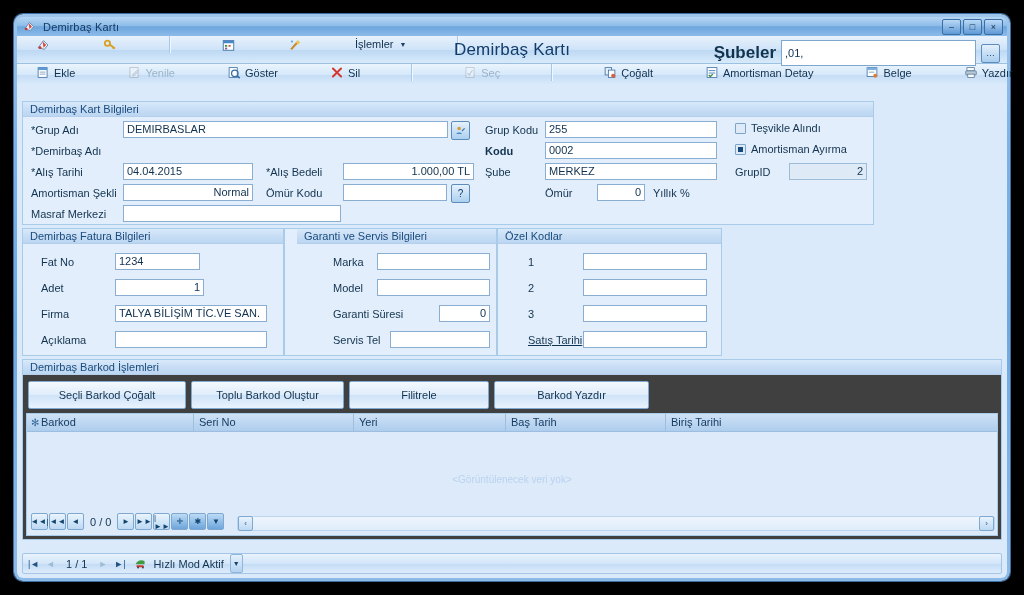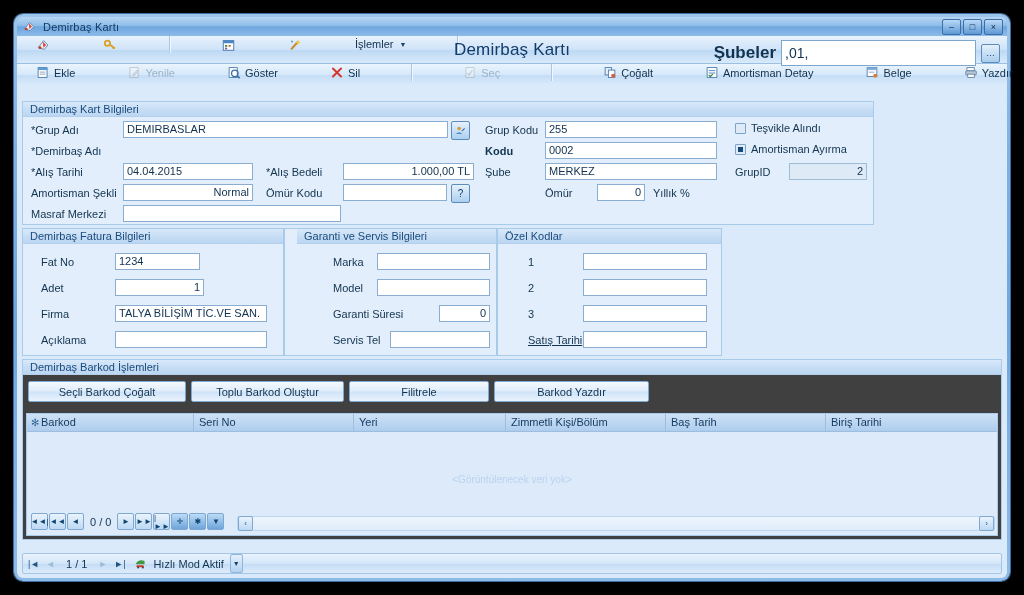--- a/index.html
+++ b/index.html
@@ -55,21 +55,21 @@
   .ti.disabled .lbl{color:#9bb4c9;}
   .caret{font-size:7px;margin-left:3px;color:#1c3f66;}
   #bigtitle{
     position:absolute;left:0;right:0;text-align:center;
     font-size:17px;color:#123c6b;font-weight:400;letter-spacing:.2px;
     pointer-events:none;
   }
   #branchbox{position:absolute;right:7px;top:4px;display:flex;align-items:center;gap:5px;}
   #branchbox .bl{font-size:17px;color:#12334f;font-weight:bold;}
   .tinput{
-    height:16px;border:1px solid #7da7cd;background:#fff;font-size:14px;color:#10314f;
+    height:16px;border:1px solid #7da7cd;background:#fff;font-size:11px;color:#10314f;
     padding:12px 3px;box-sizing:border-box;font-family:inherit;
   }
   .elipbtn{
     width:17px;height:17px;border:1px solid #5b8cbc;border-radius:2px;
     background:linear-gradient(180deg,#e4f0fb,#a9cdee);
     display:flex;align-items:center;justify-content:center;font-size:9px;color:#123c6b;
   }
 
   
   #body{
@@ -114,21 +114,21 @@
 
   .pbtn{
     width:17px;height:17px;border:1px solid #5b8cbc;border-radius:2px;
     background:linear-gradient(180deg,#e6f1fc,#accfef);
     display:flex;align-items:center;justify-content:center;
     font-size:10px;color:#123c6b;position:absolute;
   }
 
   
   .bcbtn{
-    position:absolute;height:21px;box-sizing:border-box;
+    position:absolute;height:28px;box-sizing:border-box;
     border:1px solid #7ea9d2;border-radius:2px;
     background:linear-gradient(180deg,#f4f9fe 0%,#e0edfb 48%,#cfe3f8 52%,#e9f3fd 100%);
     display:flex;align-items:center;justify-content:center;
     font-size:11px;color:#12334f;
   }
 
   
   #grid{position:absolute;left:0;right:0;top:36px;bottom:0;background:#ddeafa;border:1px solid #a9cbea;box-sizing:border-box;}
   #ghead{
     display:flex;height:17px;
@@ -521,21 +521,20 @@
           <div class="bcbtn" style="left:468px;top:4px;width:155px;">Barkod Yazdır</div>
 
           <div id="grid">
             <div id="ghead">
               <div class="gh first" style="width:167px;">
                 <span class="ast">✻</span>
                 <span>Barkod</span>
               </div>
               <div class="gh" style="width:160px;">Seri No</div>
               <div class="gh" style="width:152px;">Yeri</div>
-              <div class="gh" style="width:160px;">Zimmetli Kişi/Bölüm</div>
               <div class="gh" style="width:160px;">Baş Tarih</div>
               <div class="gh" style="width:160px;border-right:none;">Biriş Tarihi</div>
             </div>
 
             <div id="gempty">&lt;Görüntülenecek veri yok&gt;</div>
 
             <div id="gbottom">
               <div id="gnav">
                 <div class="nb">◄◄|</div>
                 <div class="nb">◄◄</div>

